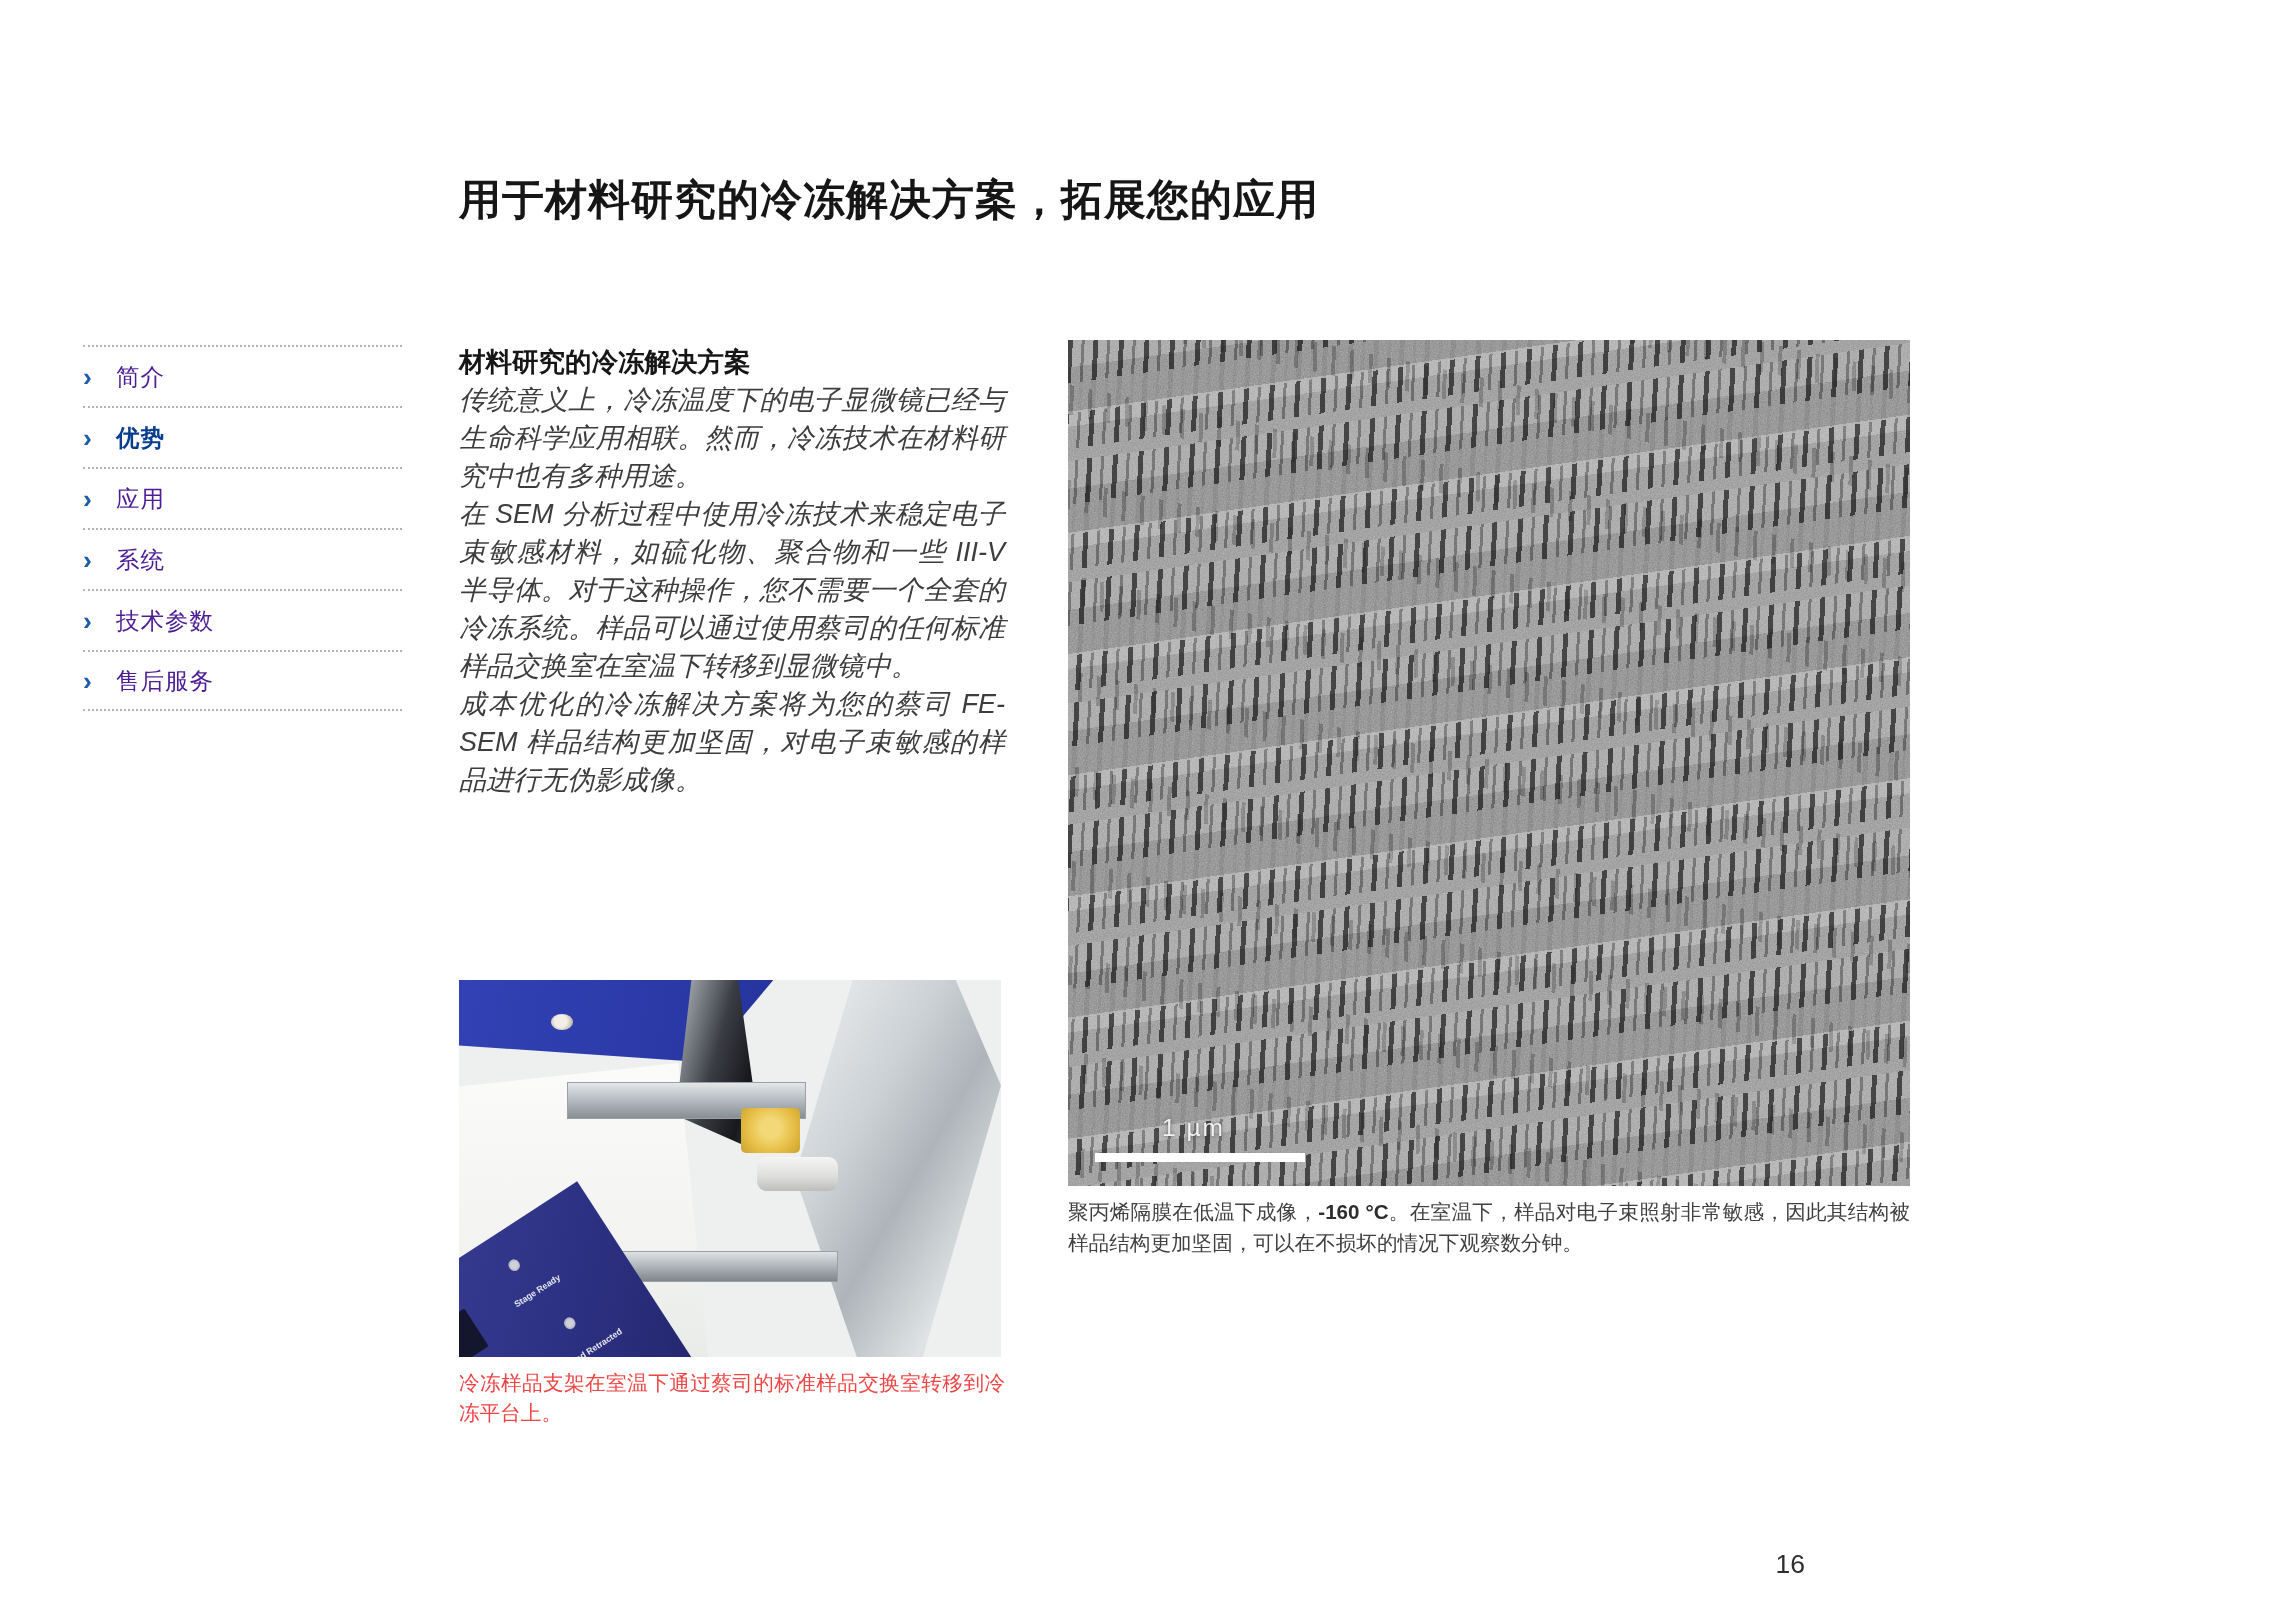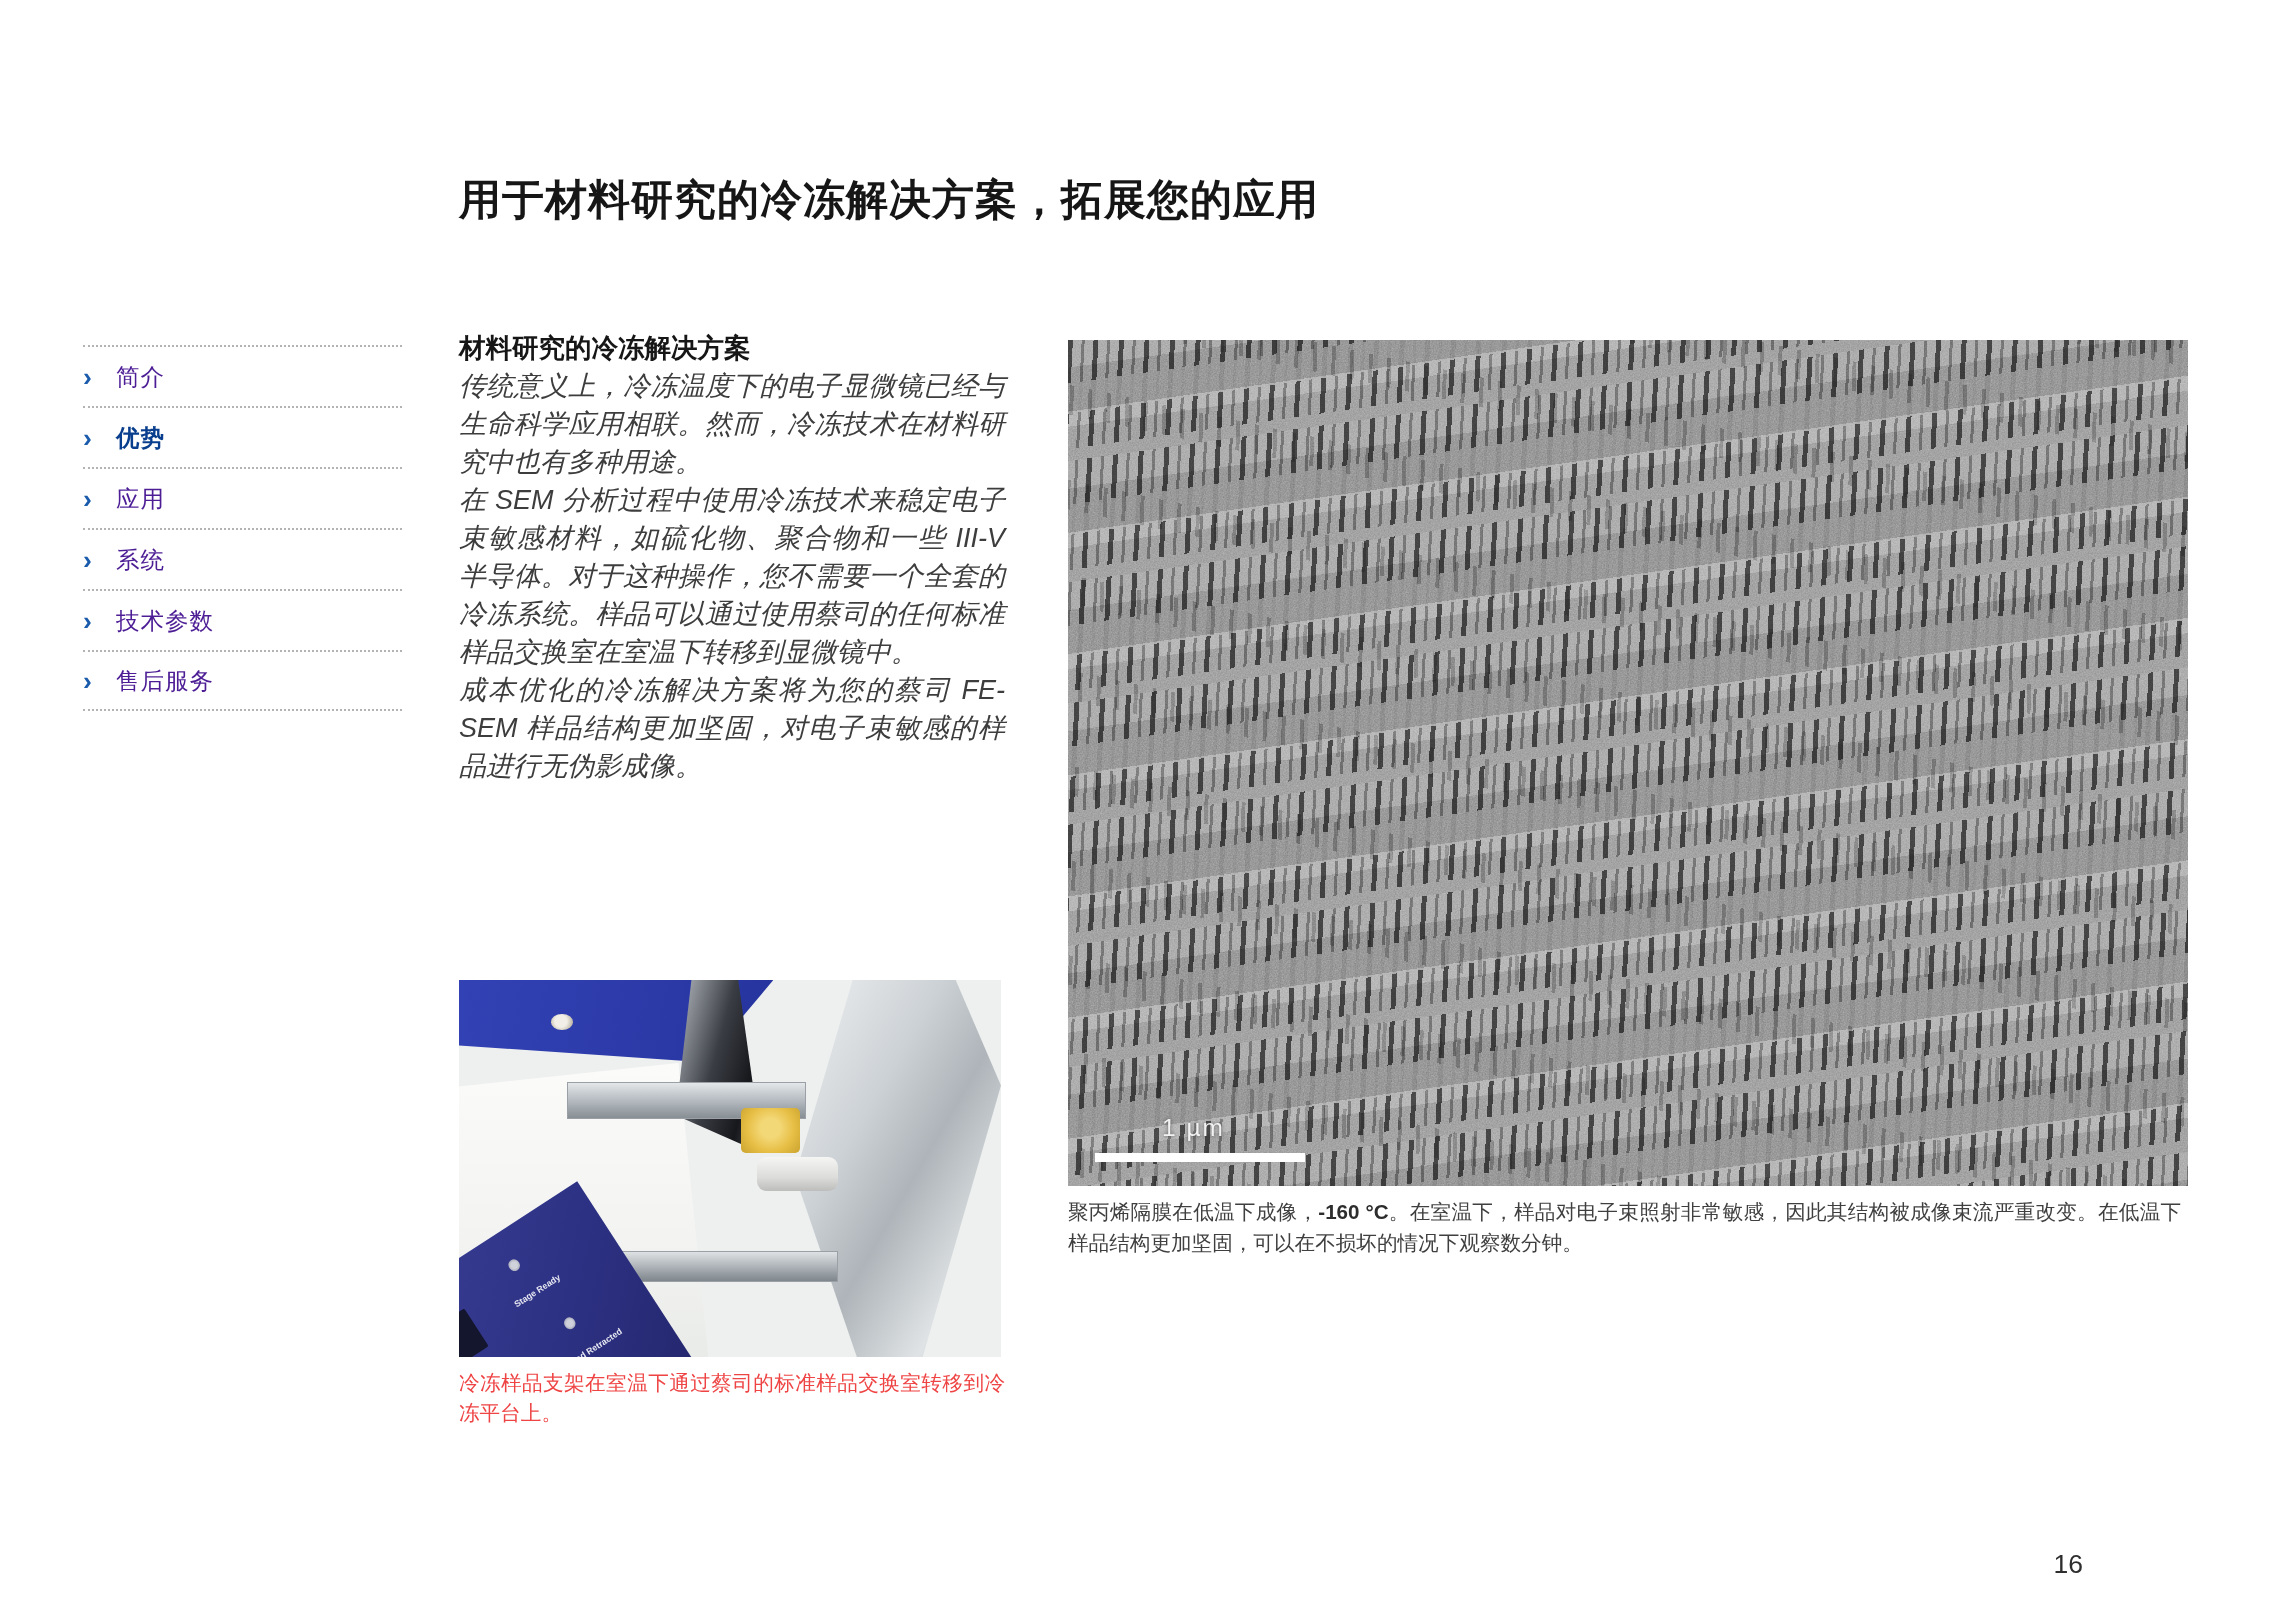--- a/index.html
+++ b/index.html
@@ -1,18 +1,18 @@
 <!DOCTYPE html>
 <html><head>
 <meta charset="utf-8">
 <style>
   * { box-sizing: border-box; margin: 0; padding: 0; }
   html,body { background:#ffffff; }
   body { font-family: "Liberation Sans", "DejaVu Sans", sans-serif; }
-  .page { position: relative; width: 2188px; height: 1621px; background:#ffffff; overflow: hidden; }
+  .page { position: relative; width: 1910px; height: 1621px; background:#ffffff; overflow: hidden; }
 
   
   .page-title {
     position:absolute; left:459px; top:177px;
     font-size:42px; font-weight:bold; color:#161616; letter-spacing:1px;
     line-height:1.1;
   }
 
   
   .sidebar { position:absolute; left:83px; top:345px; width:319px; list-style:none; }
@@ -22,21 +22,21 @@
   }
   .sidebar li:last-child { border-bottom:2px dotted #b3b3b3; }
   .sidebar .chev {
     width:33px; font-size:26.5px; font-weight:bold; color:#1b5bab; line-height:1;
     padding-top:2px;
   }
   .sidebar .lbl { font-size:23.5px; color:#4c1d95; letter-spacing:1px; }
   .sidebar li.active .lbl { color:#083e8d; font-weight:bold; }
 
   
-  .article { position:absolute; left:459px; top:329px; width:546px; }
+  .article { position:absolute; left:459px; top:343px; width:546px; }
   .article h2 { font-size:26.5px; font-weight:bold; color:#161616; line-height:38px; }
   .article p  { font-size:27px; color:#3d3d3d; line-height:38px; text-align:justify;font-style:italic; }
 
   
   .photo { position:absolute; left:459px; top:980px; width:542px; height:377px;
            background:#eef0ef; overflow:hidden; }
   .ph { position:absolute; }
   .ph-blue { left:0; top:0; width:58%; height:28%;
     background:linear-gradient(100deg,#3242b4 0%,#2c3aa8 60%,#25339e 100%);
     clip-path:polygon(0 0,100% 0,78% 78%,0 62%); }

